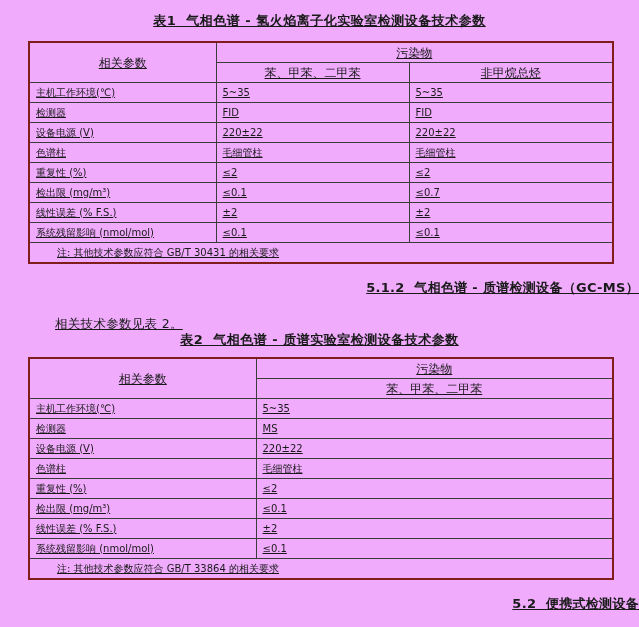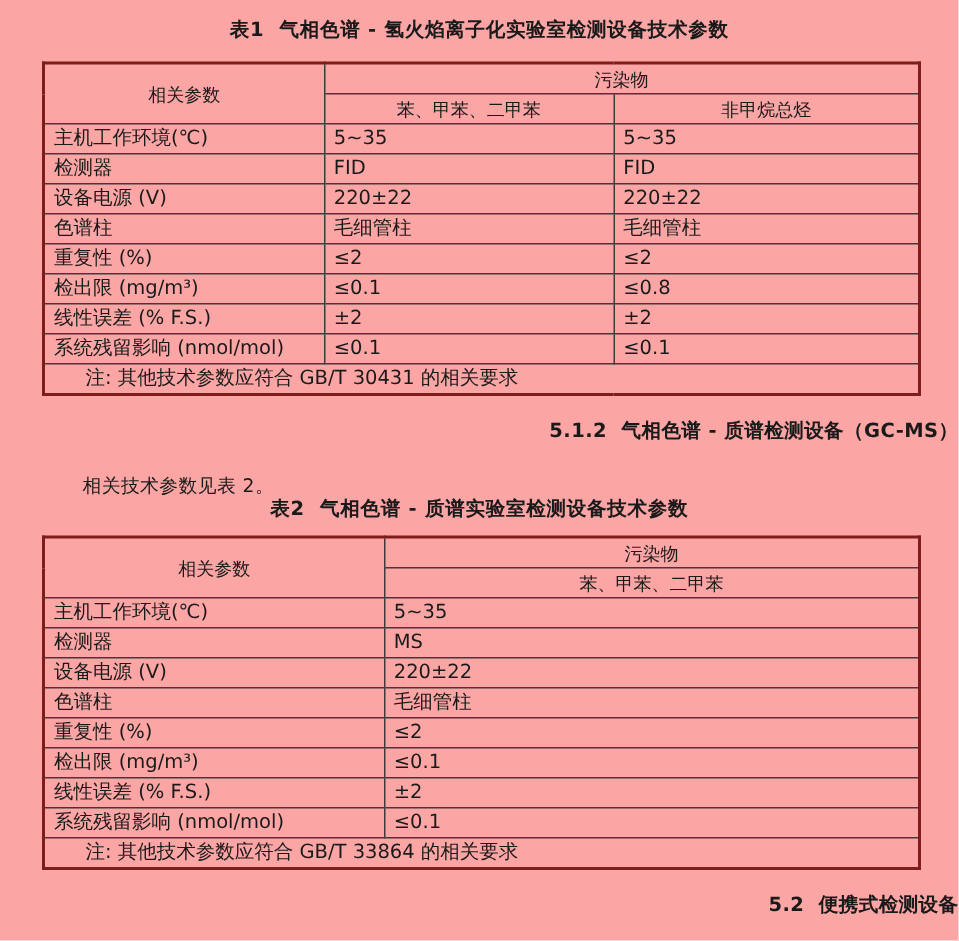--- a/index.html
+++ b/index.html
@@ -2,40 +2,40 @@
 <html><head>
 <meta charset="utf-8">
 <style>
   html,body{margin:0;padding:0;background:#ffffff;}
   body{
     width:639px;height:627px;
     font-family:"DejaVu Sans","Liberation Sans",sans-serif;
     color:#1a1a1a;
     -webkit-font-smoothing:antialiased;
   }
-  .page{position:relative;width:639px;height:627px;background:#fca5a5;overflow:hidden;}
+  .page{position:relative;width:639px;height:627px;background:#f0abfc;overflow:hidden;text-decoration:underline;}
 
   .caption{
     text-align:center;font-weight:bold;font-size:13px;line-height:17px;
     white-space:pre;letter-spacing:0.5px;
   }
   .caption.first{padding-top:12px;}
   .caption.second{margin-top:0;}
 
   table{
     border-collapse:collapse;table-layout:fixed;
     margin-left:28px;width:584px;
     border:2px solid #7f1d1d;
   }
   table.t1{margin-top:12px;}
   table.t2{margin-top:9px;}
   td{
     border:1px solid #3c3c3c;
     height:19px;
-    font-size:13px;line-height:14px;
+    font-size:10px;line-height:14px;
     padding:0 2px 0 6px;
     vertical-align:middle;
     overflow:hidden;white-space:nowrap;
   }
   td.hdr{text-align:center;padding:0;font-size:12px;}
   td.note{padding-left:27px;}
 
   
   .t1 col.c1{width:187px;} .t1 col.c2{width:193px;} .t1 col.c3{width:204px;}
   .t2 col.c1{width:227px;} .t2 col.c2{width:357px;}
@@ -94,21 +94,21 @@
         <td>毛细管柱</td>
       </tr>
       <tr>
         <td>重复性 (%)</td>
         <td>≤2</td>
         <td>≤2</td>
       </tr>
       <tr>
         <td>检出限 (mg/m³)</td>
         <td>≤0.1</td>
-        <td>≤0.8</td>
+        <td>≤0.7</td>
       </tr>
       <tr>
         <td>线性误差 (% F.S.)</td>
         <td>±2</td>
         <td>±2</td>
       </tr>
       <tr>
         <td>系统残留影响 (nmol/mol)</td>
         <td>≤0.1</td>
         <td>≤0.1</td>

